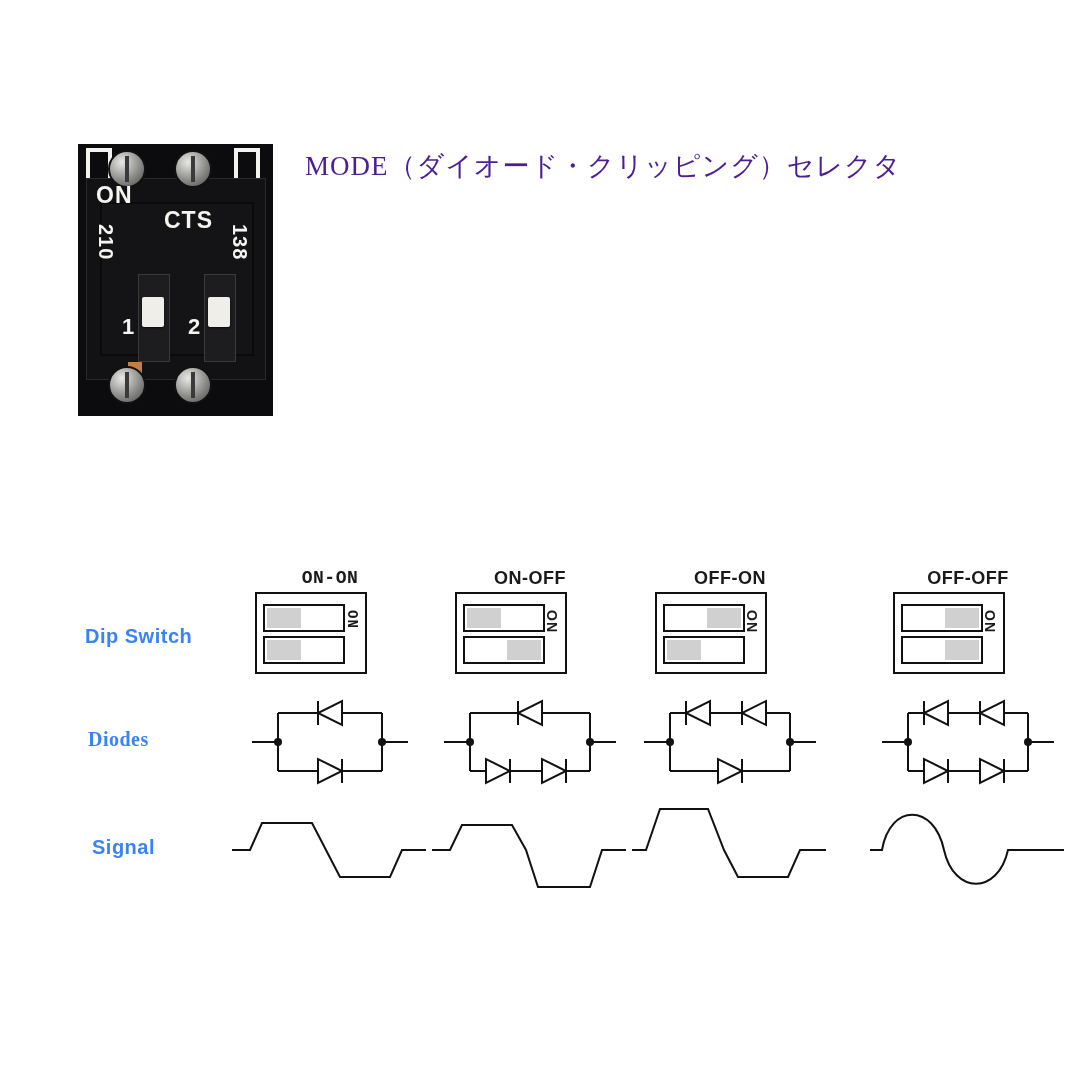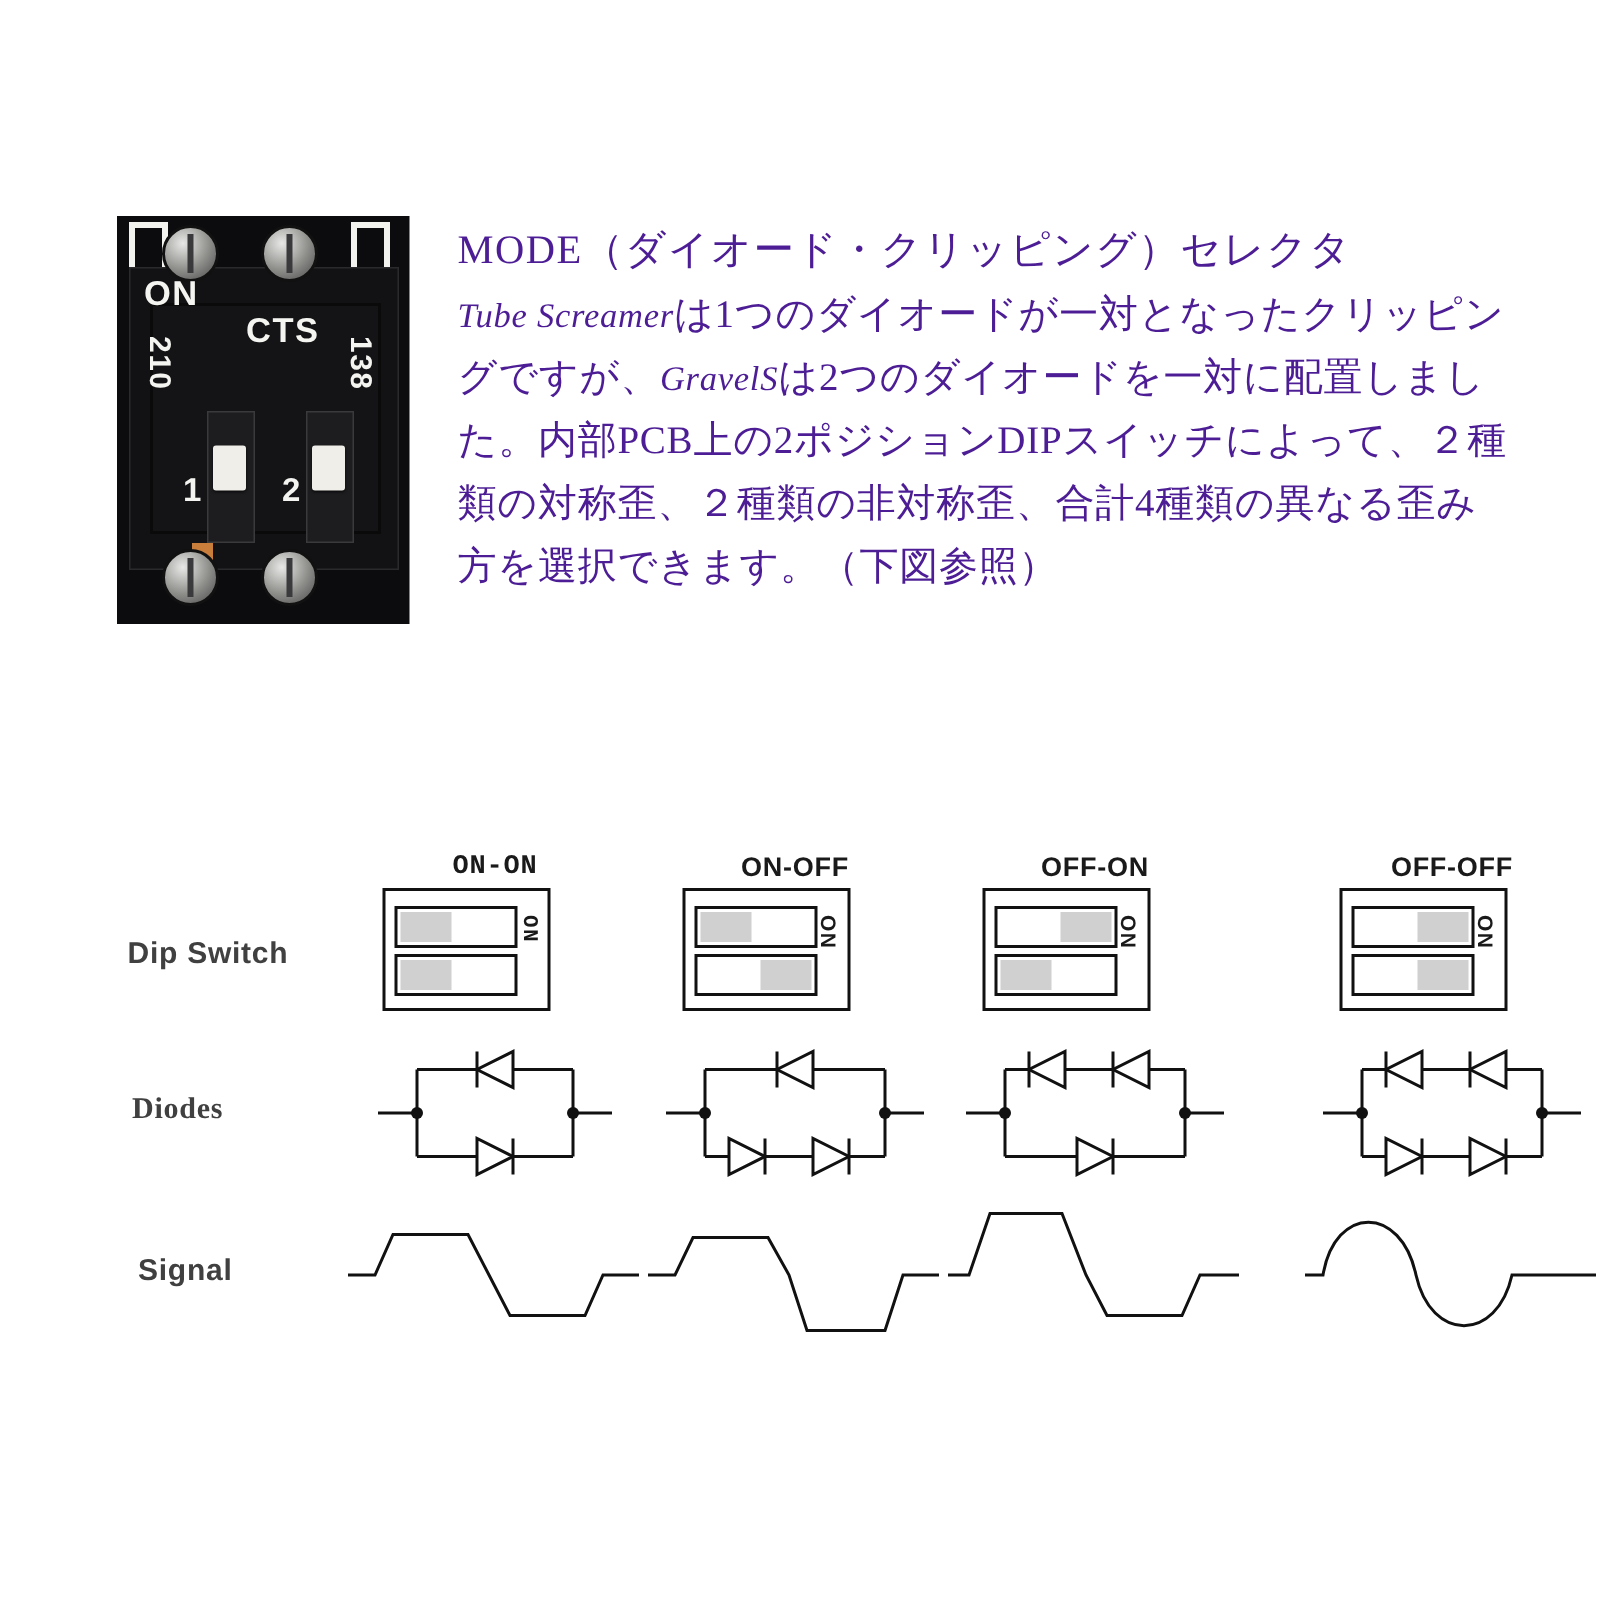--- a/index.html
+++ b/index.html
@@ -168,21 +168,21 @@
     left: 60px;
     top: 0;
     width: 180px;
     height: 360px;
   }
   .row-label {
     position: absolute;
     font-size: 20px;
     font-weight: bold;
     letter-spacing: .5px;
-    color: #404040;
+    color: #3b82f6;
   }
   .row-label.r1 { top: 85px; left: 25px; }
   .row-label.r2 { top: 188px; left: 28px; font-family: Liberation Serif, serif; }
   .row-label.r3 { top: 296px; left: 32px; }
 
   .col {
     position: absolute;
     top: 0;
     width: 200px;
     height: 360px;
@@ -283,23 +283,20 @@
     <div class="screw bl">
         <div class="slot"></div>
       </div>
     <div class="screw br">
         <div class="slot"></div>
       </div>
   </div>
 
   <div class="top-text">
     <div class="heading">MODE（ダイオード・クリッピング）セレクタ</div>
-    <div class="para">
-      <span class="brand">Tube Screamer</span><span>は1つのダイオードが一対となったクリッ</span><span>ピングですが、</span><span class="brand">GravelS</span><span>は2つのダイオードを一対に配置</span><span>しました。内部PCB上の2ポジションDIPスイッチに</span><span>よって、２種類の対称歪、２種類の非対称歪、合計4</span><span>種類の異なる歪み方を選択できます。（下図参照）</span>
-    </div>
   </div>
 </div>
 
 <div class="diagram">
 
   <div class="row-labels">
     <div class="row-label r1">Dip Switch</div>
     <div class="row-label r2">Diodes</div>
     <div class="row-label r3">Signal</div>
   </div>

